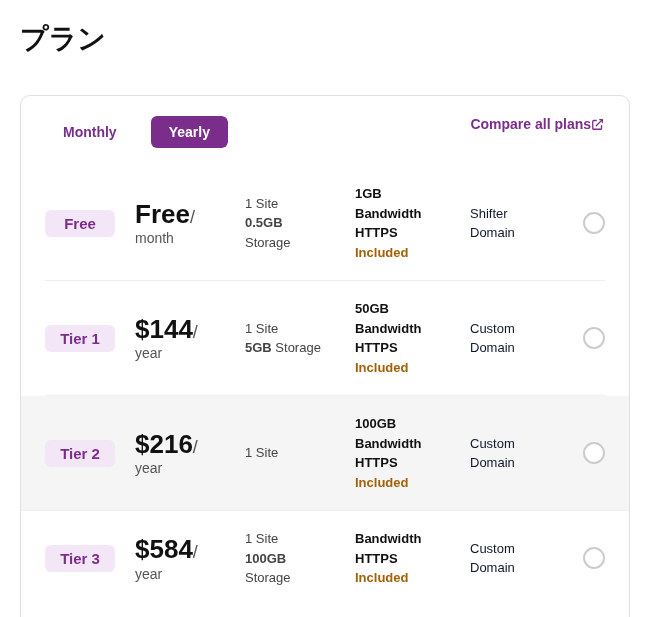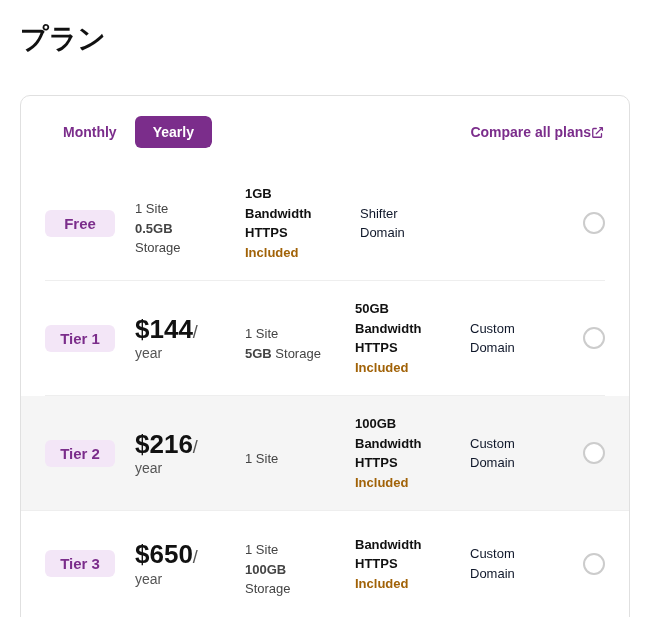--- a/index.html
+++ b/index.html
@@ -18,21 +18,21 @@
       color: #111;
     }
     .card {
       border: 1px solid #e0e0e0;
       border-radius: 10px;
       padding: 20px 24px;
       background: #fff;
     }
     .billing-toggle {
       display: flex;
-      align-items: center;
+      align-items: flex-start;
       justify-content: space-between;
       margin-bottom: 18px;
     }
     .toggle-buttons {
       display: flex;
       align-items: center;
       gap: 0;
       border-radius: 6px;
       overflow: hidden;
     }
@@ -43,20 +43,21 @@
       cursor: pointer;
       border: none;
       outline: none;
       background: transparent;
       color: #7b2d8b;
     }
     .toggle-btn.active {
       background: #7b2d8b;
       color: #fff;
       border-radius: 6px;
+      margin-left: 16px;
     }
     .compare-link {
       color: #7b2d8b;
       font-size: 14px;
       font-weight: 600;
       display: flex;
       align-items: center;
       cursor: pointer;
       text-decoration: none;
     }
@@ -118,21 +119,20 @@
       font-size: 14px;
       color: #555;
       margin-top: 2px;
     }
     .plan-storage-col {
       width: 110px;
       min-width: 110px;
       font-size: 13px;
       color: #444;
       line-height: 1.5;
-      margin-top: 11px;
     }
     .plan-bandwidth-col {
       width: 115px;
       min-width: 115px;
       font-size: 13px;
       color: #111;
       font-weight: 600;
       line-height: 1.5;
     }
     .plan-bandwidth-col .normal {
@@ -179,20 +179,26 @@
       </svg>
     </a>
   </div>
 
   <div class="plans-list">
 
     <div class="plan-row">
       <div class="plan-name-col">
         <span class="plan-name-badge">Free</span>
       </div>
+      <div class="plan-price-col">
+        <div class="plan-price">
+          <span>Free</span><span class="slash">/</span>
+        </div>
+        <div class="plan-period">month</div>
+      </div>
       <div class="plan-storage-col">
         <div>1 Site</div>
         <div><strong>0.5GB</strong></div>
         <div>Storage</div>
       </div>
       <div class="plan-bandwidth-col">
         <div>1GB</div>
         <div>Bandwidth</div>
         <div>HTTPS</div>
         <div class="normal">Included</div>
@@ -262,21 +268,21 @@
         <span class="radio-circle"></span>
       </div>
     </div>
 
     <div class="plan-row">
       <div class="plan-name-col">
         <span class="plan-name-badge">Tier 3</span>
       </div>
       <div class="plan-price-col">
         <div class="plan-price">
-          <span>$650</span><span class="slash">/</span>
+          <span>$584</span><span class="slash">/</span>
         </div>
         <div class="plan-period">year</div>
       </div>
       <div class="plan-storage-col">
         <div>1 Site</div>
         <div><strong>100GB</strong></div>
         <div>Storage</div>
       </div>
       <div class="plan-bandwidth-col">
         <div>Bandwidth</div>

